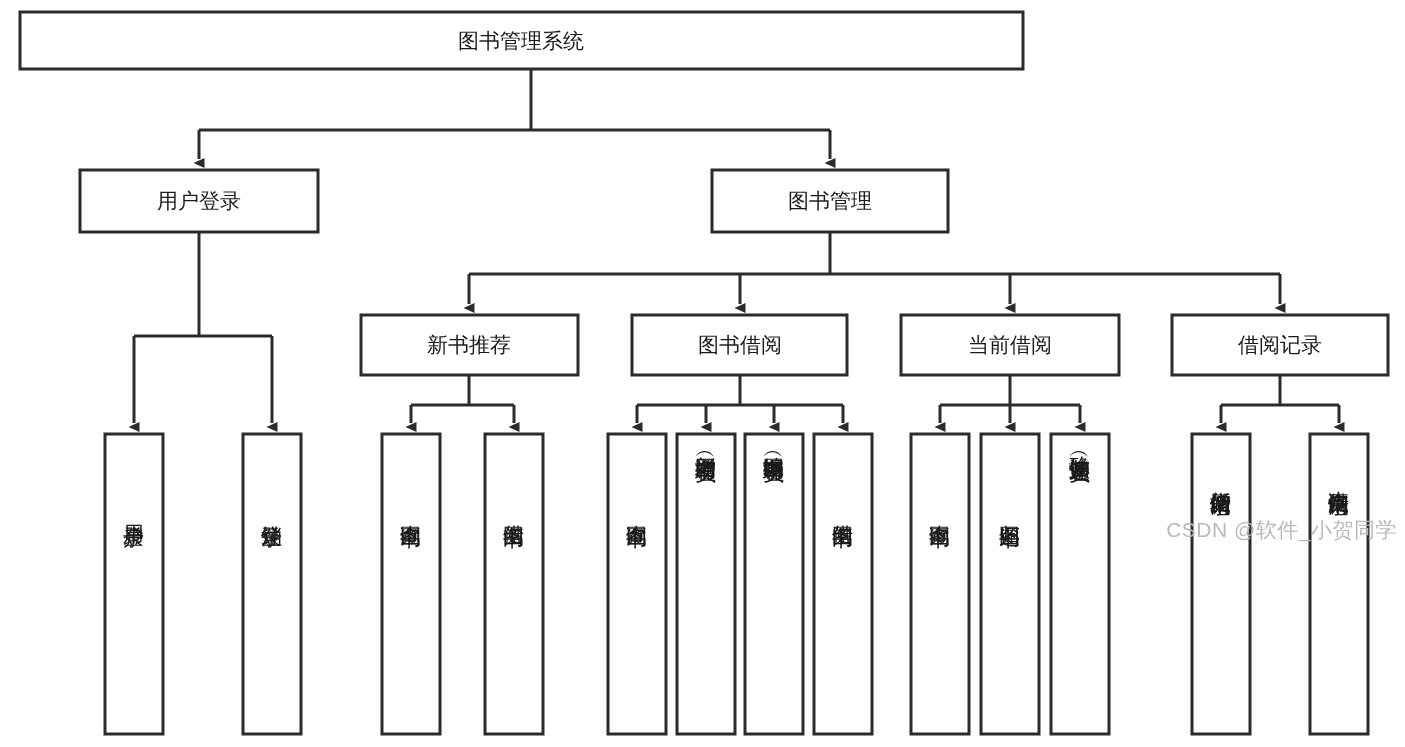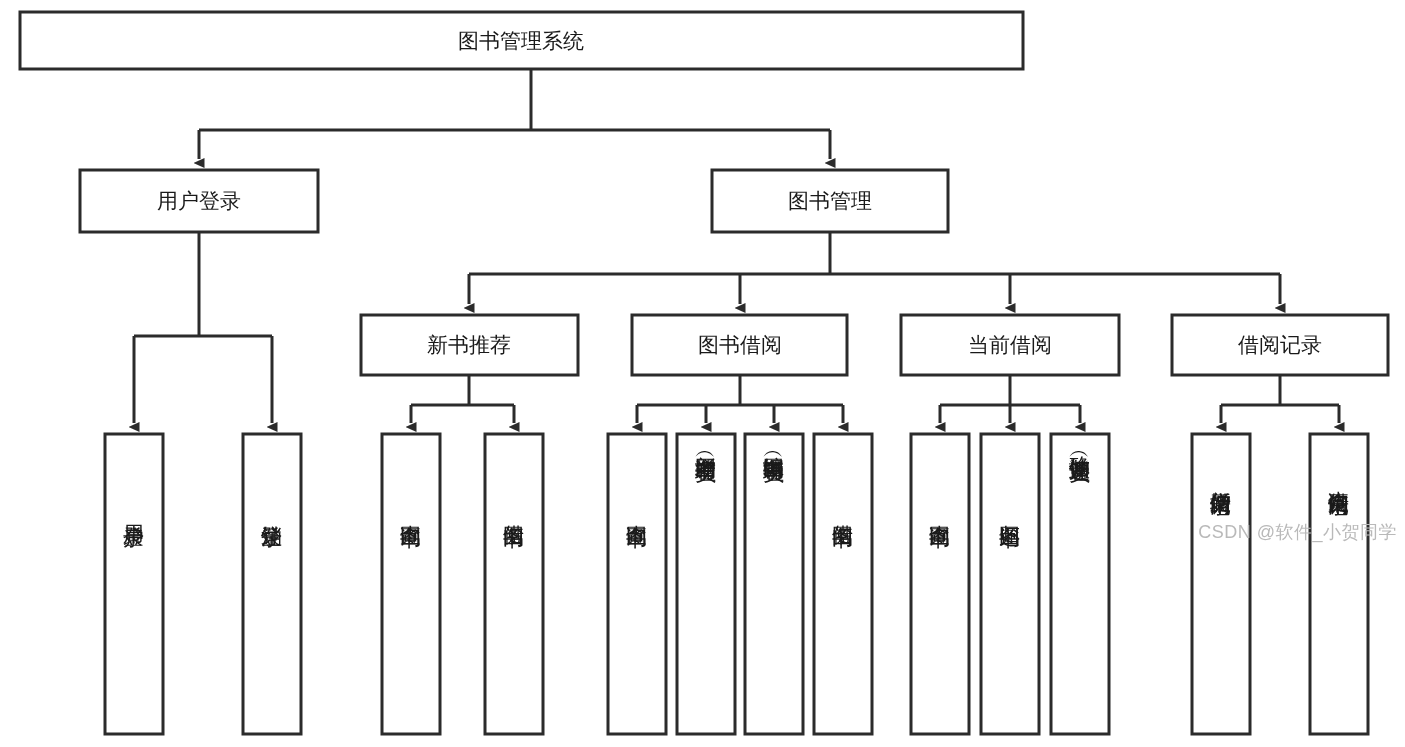--- a/index.html
+++ b/index.html
@@ -51,21 +51,21 @@
     writing-mode: vertical-rl;
     text-orientation: upright;
     text-anchor: middle;
     letter-spacing: 1px;
   }
   .watermark-text {
     position: absolute;
     right: 8px;
     bottom: 6px;
     font-family: "Liberation Sans", "DejaVu Sans", sans-serif;
-    font-size: 18px;
+    font-size: 21px;
     color: #b9b9b9;
     white-space: nowrap;
     letter-spacing: 0.5px;
   }
 </style>
 </head>
 <body>
 
 <div id="diagram-root">
 

